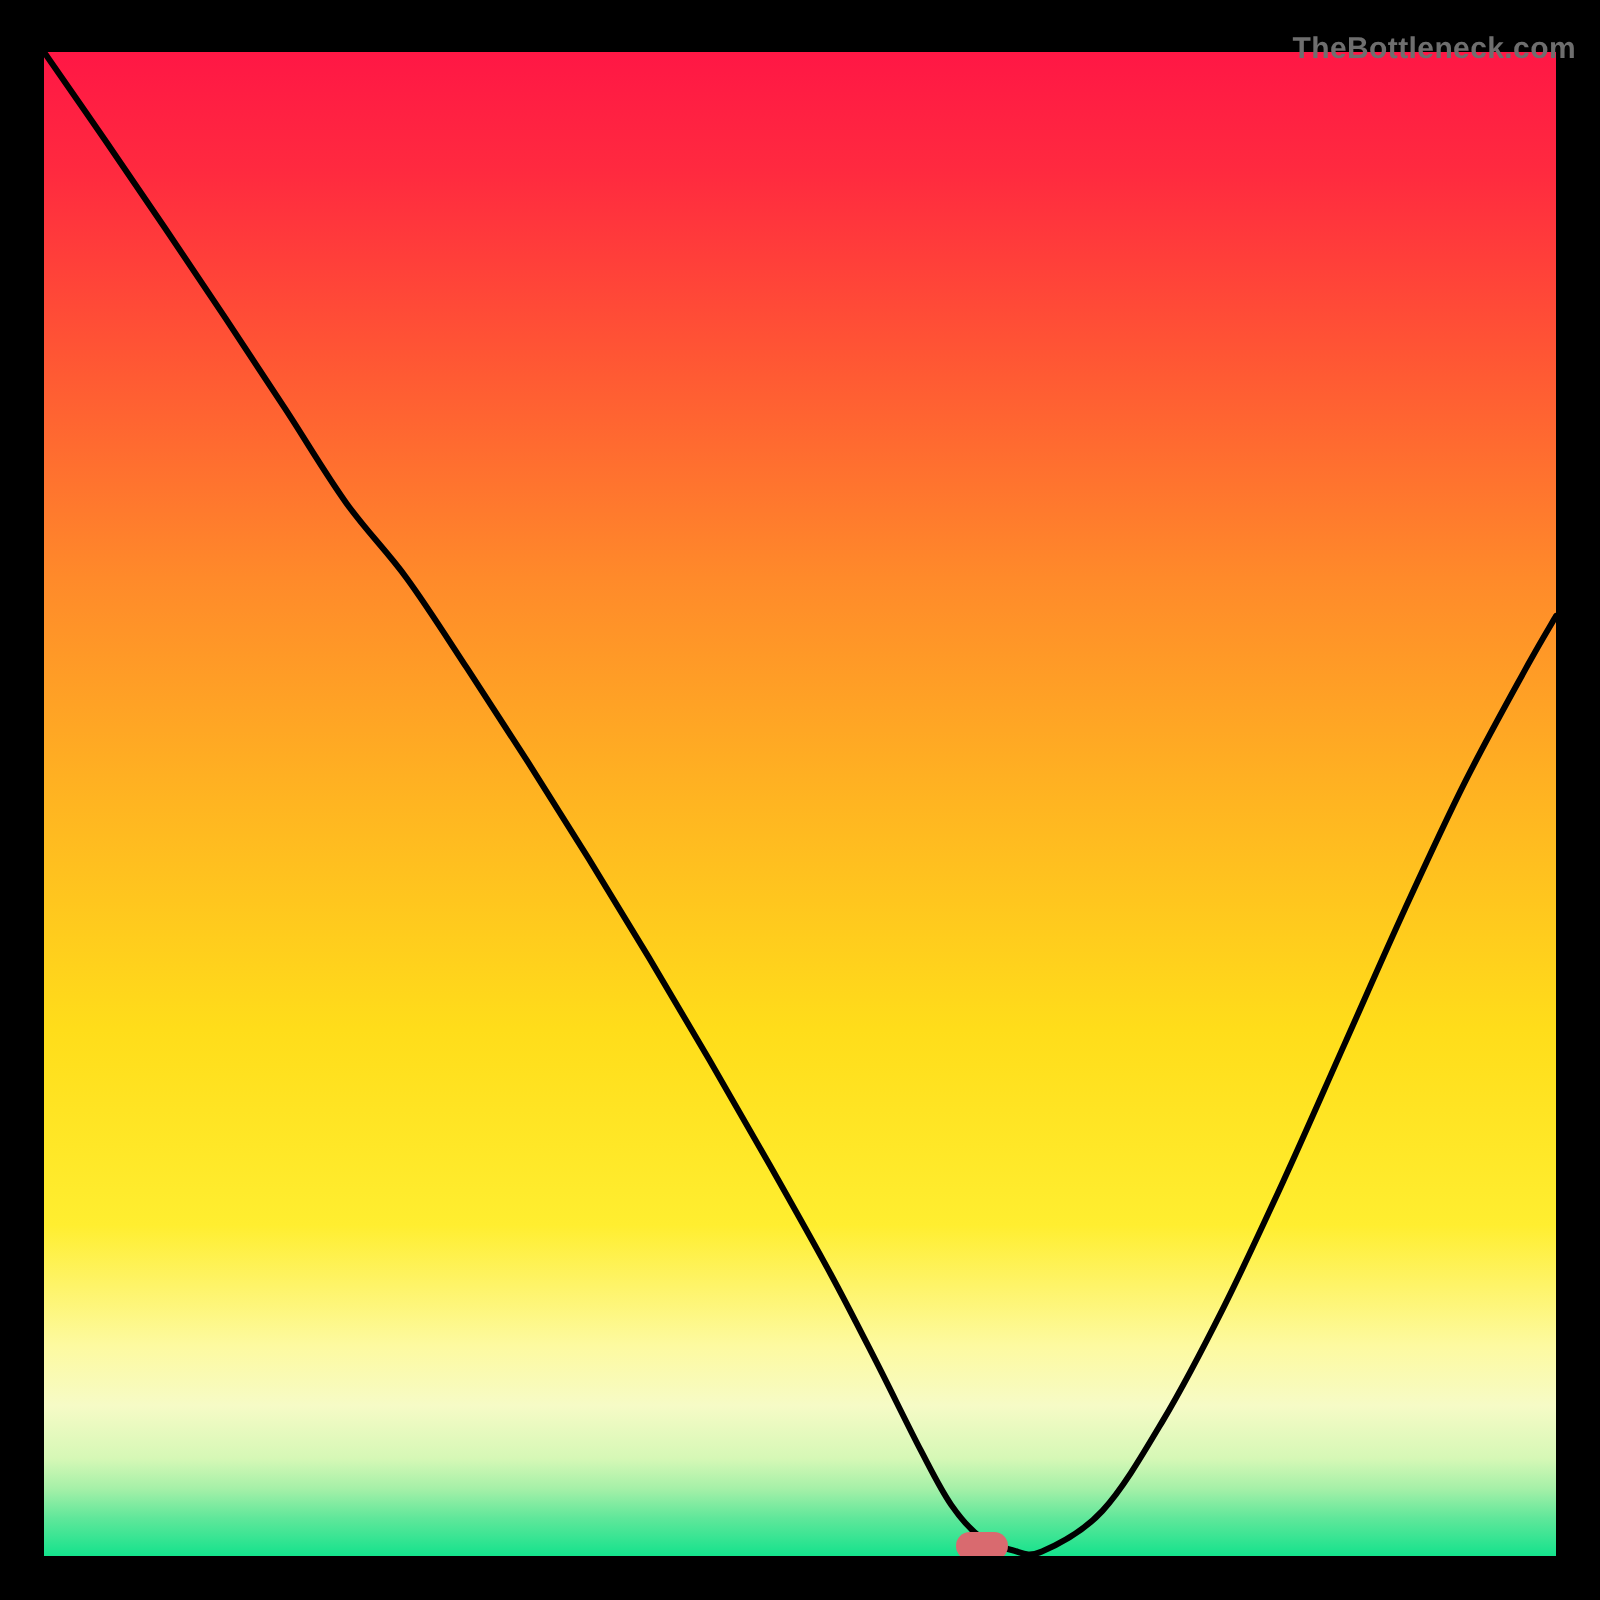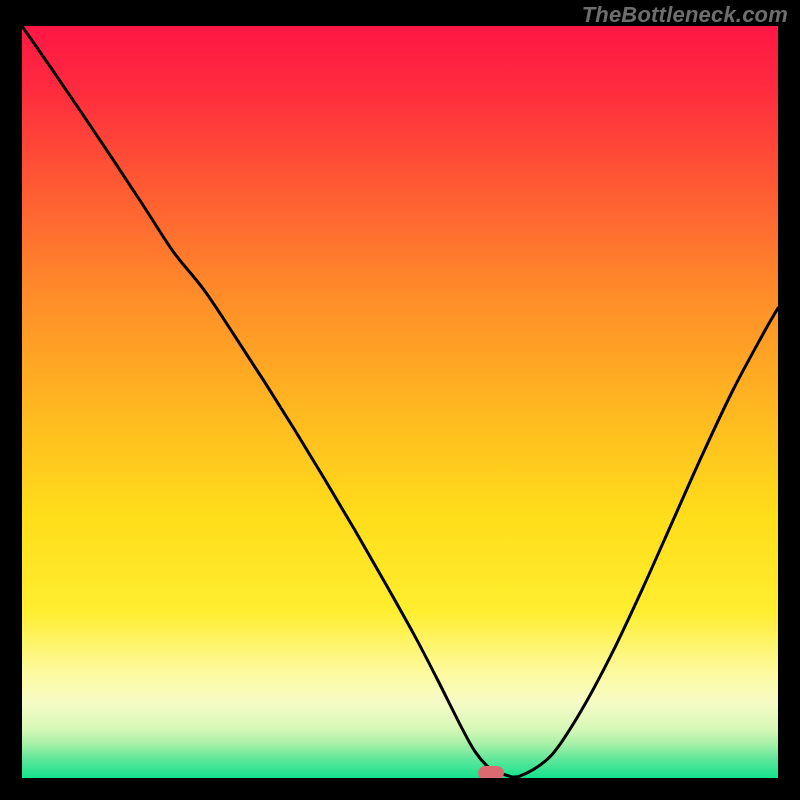--- a/index.html
+++ b/index.html
@@ -12,29 +12,28 @@
     font-family: Arial, Helvetica, sans-serif;
   }
   .frame {
     position: relative;
     width: 800px;
     height: 800px;
     background: #000;
   }
   .watermark {
     position: absolute;
-    top: 2px;
+    top: 16px;
     right: 12px;
     color: #6e6e6e;
-    font-size: 22px;
+    font-size: 15px;
     font-weight: 600;
     letter-spacing: 0.2px;
     z-index: 5;
     user-select: none;
-    font-style: italic;
   }
   .plot-area {
     position: absolute;
     left: 22px;
     top: 26px;
     width: 756px;
     height: 752px;
     overflow: hidden;
   }
   .bg-gradient {

